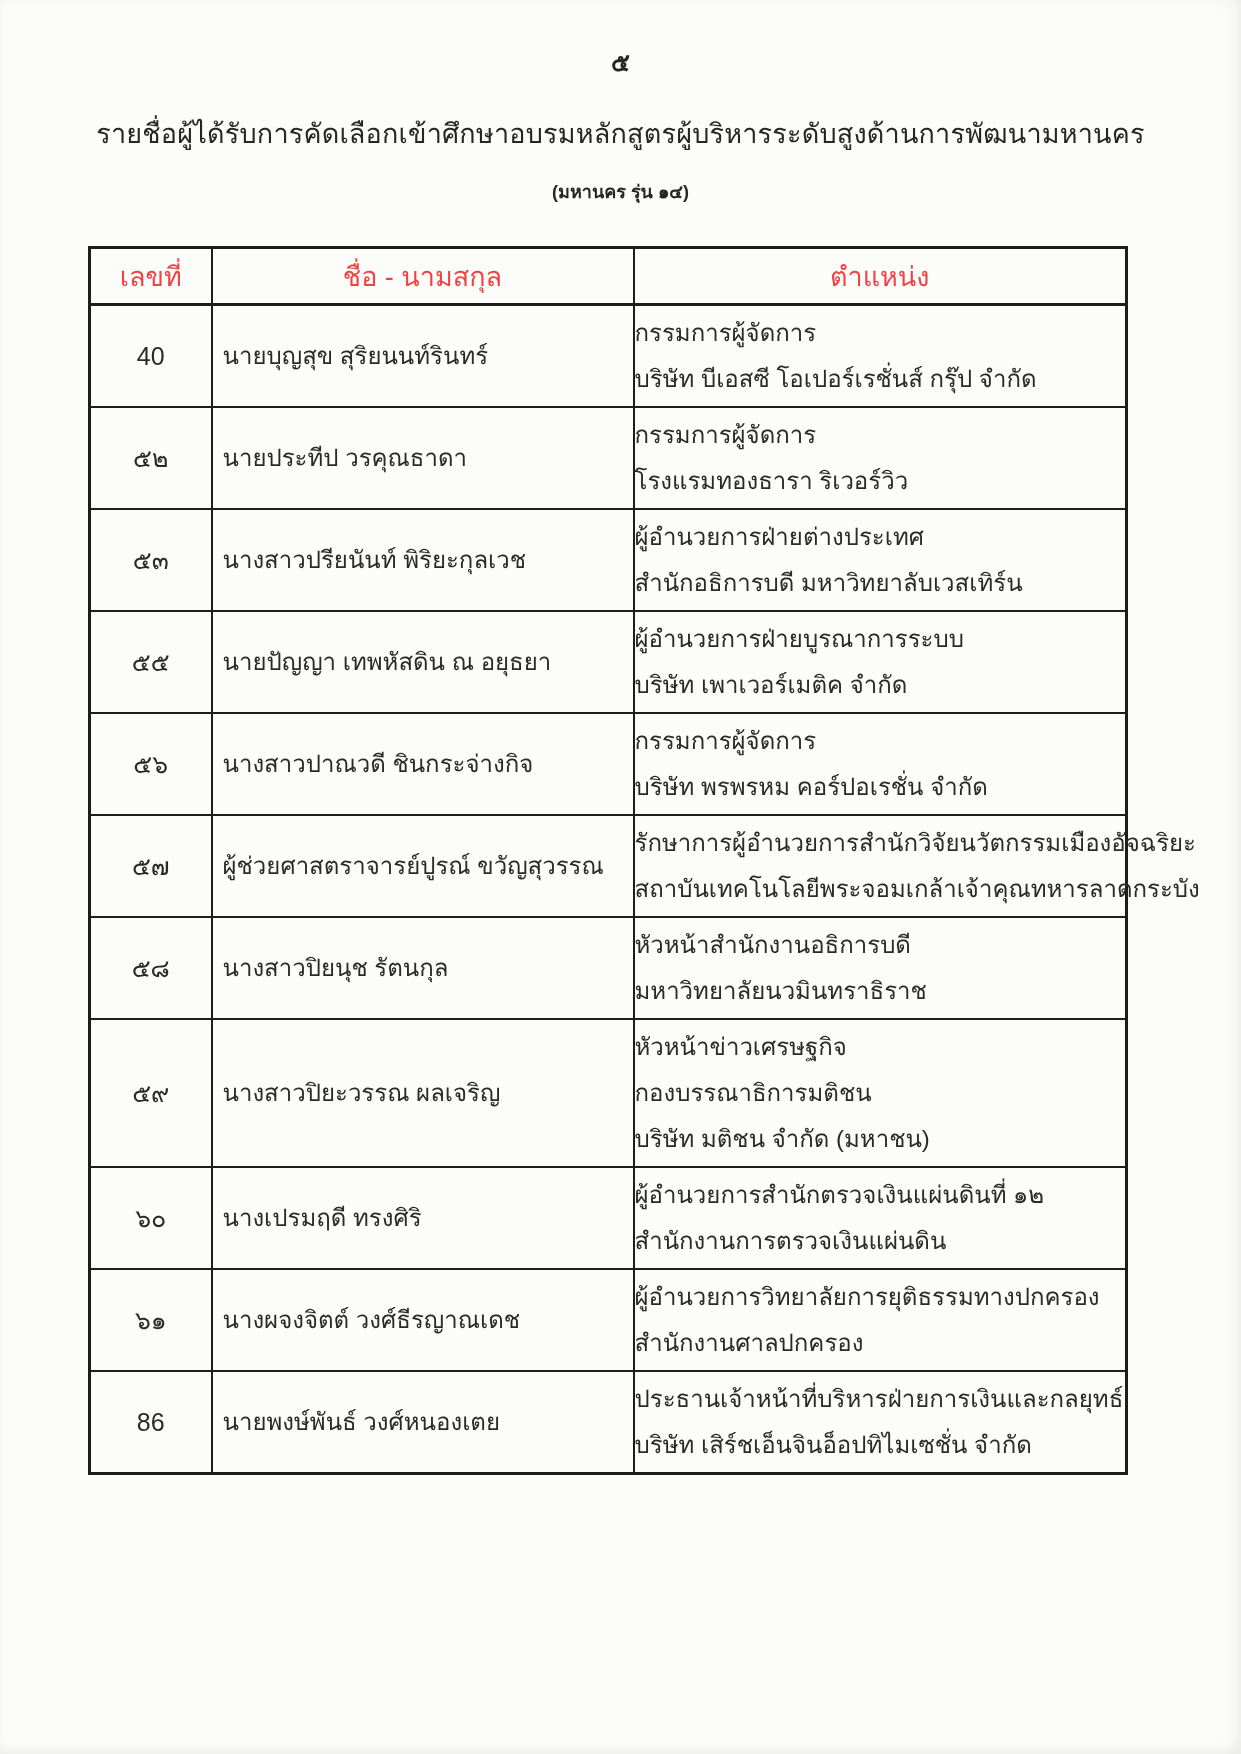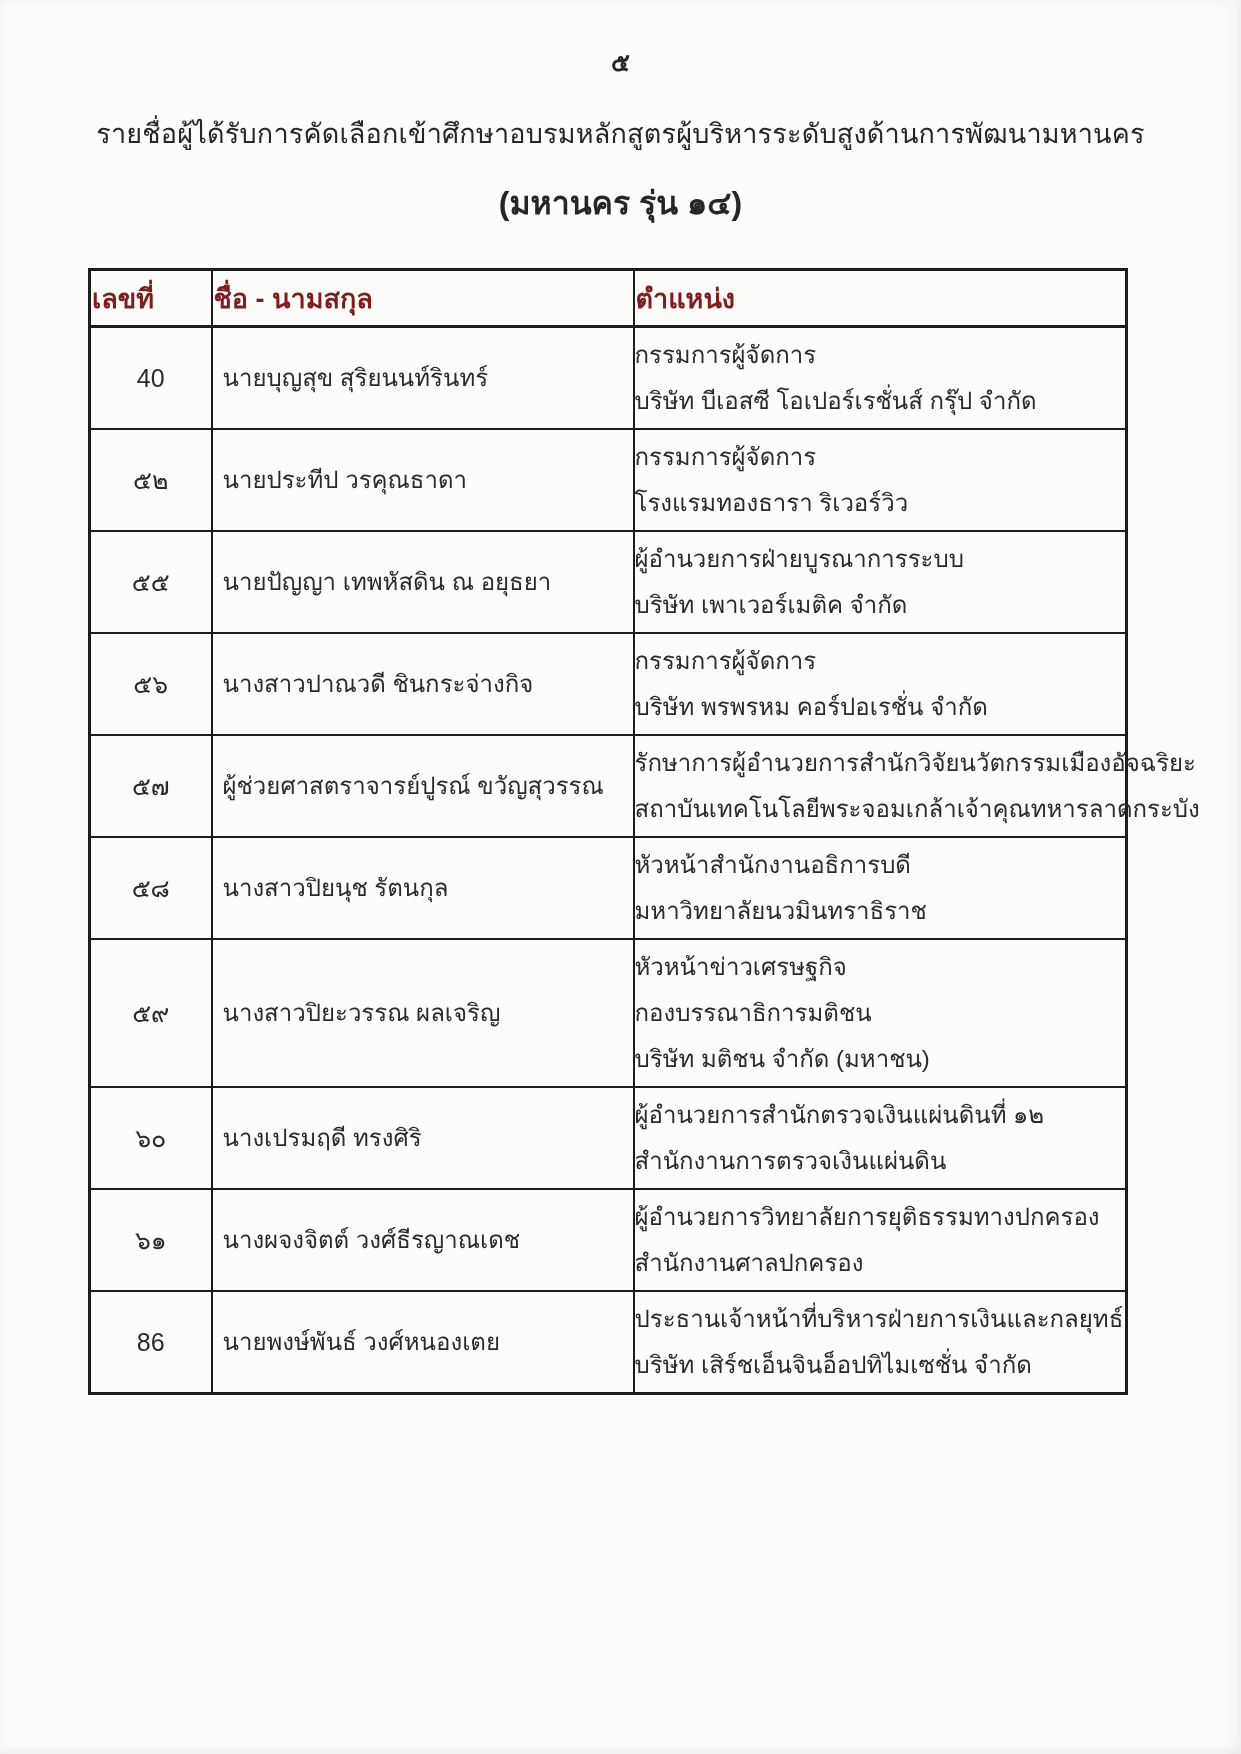--- a/index.html
+++ b/index.html
@@ -25,44 +25,44 @@
   }
   .doc-title {
     text-align: center;
     font-size: 27px;
     font-weight: normal;
     margin-top: 30px;
     letter-spacing: 0.2px;
   }
   .doc-subtitle {
     text-align: center;
-    font-size: 32px;
+    font-size: 18px;
     font-weight: bold;
     margin-top: 22px;
   }
   table.doc-table {
     border-collapse: collapse;
     margin-left: 88px;
     margin-top: 40px;
     width: 1037px;
     table-layout: fixed;
   }
   table.doc-table, .doc-table th, .doc-table td {
     border: 2px solid #1d1d1d;
   }
   table.doc-table {
     border-width: 3px;
   }
   .doc-table thead th {
     border-bottom-width: 3px;
     height: 52px;
     font-size: 27px;
-    font-weight: bold;
-    text-align: left;
-    color: #7f1d1d;
+    font-weight: normal;
+    text-align: center;
+    color: #ef4444;
   }
   .col-no   { width: 122px; }
   .col-name { width: 422px; }
   .col-pos  { width: 493px; }
   .doc-table td {
     vertical-align: middle;
     font-size: 24px;
     color: #2a2a2a;
   }
   .doc-table td.no {
@@ -116,20 +116,28 @@
         </tr>
         <tr>
           <td class="no">๕๒</td>
           <td class="name">นายประทีป วรคุณธาดา</td>
           <td class="pos">
             <div class="pos-line">กรรมการผู้จัดการ</div>
             <div class="pos-line">โรงแรมทองธารา ริเวอร์วิว</div>
           </td>
         </tr>
         <tr>
+          <td class="no">๕๓</td>
+          <td class="name">นางสาวปรียนันท์ พิริยะกุลเวช</td>
+          <td class="pos">
+            <div class="pos-line">ผู้อำนวยการฝ่ายต่างประเทศ</div>
+            <div class="pos-line">สำนักอธิการบดี มหาวิทยาลับเวสเทิร์น</div>
+          </td>
+        </tr>
+        <tr>
           <td class="no">๕๕</td>
           <td class="name">นายปัญญา เทพหัสดิน ณ อยุธยา</td>
           <td class="pos">
             <div class="pos-line">ผู้อำนวยการฝ่ายบูรณาการระบบ</div>
             <div class="pos-line">บริษัท เพาเวอร์เมติค จำกัด</div>
           </td>
         </tr>
         <tr>
           <td class="no">๕๖</td>
           <td class="name">นางสาวปาณวดี ชินกระจ่างกิจ</td>

